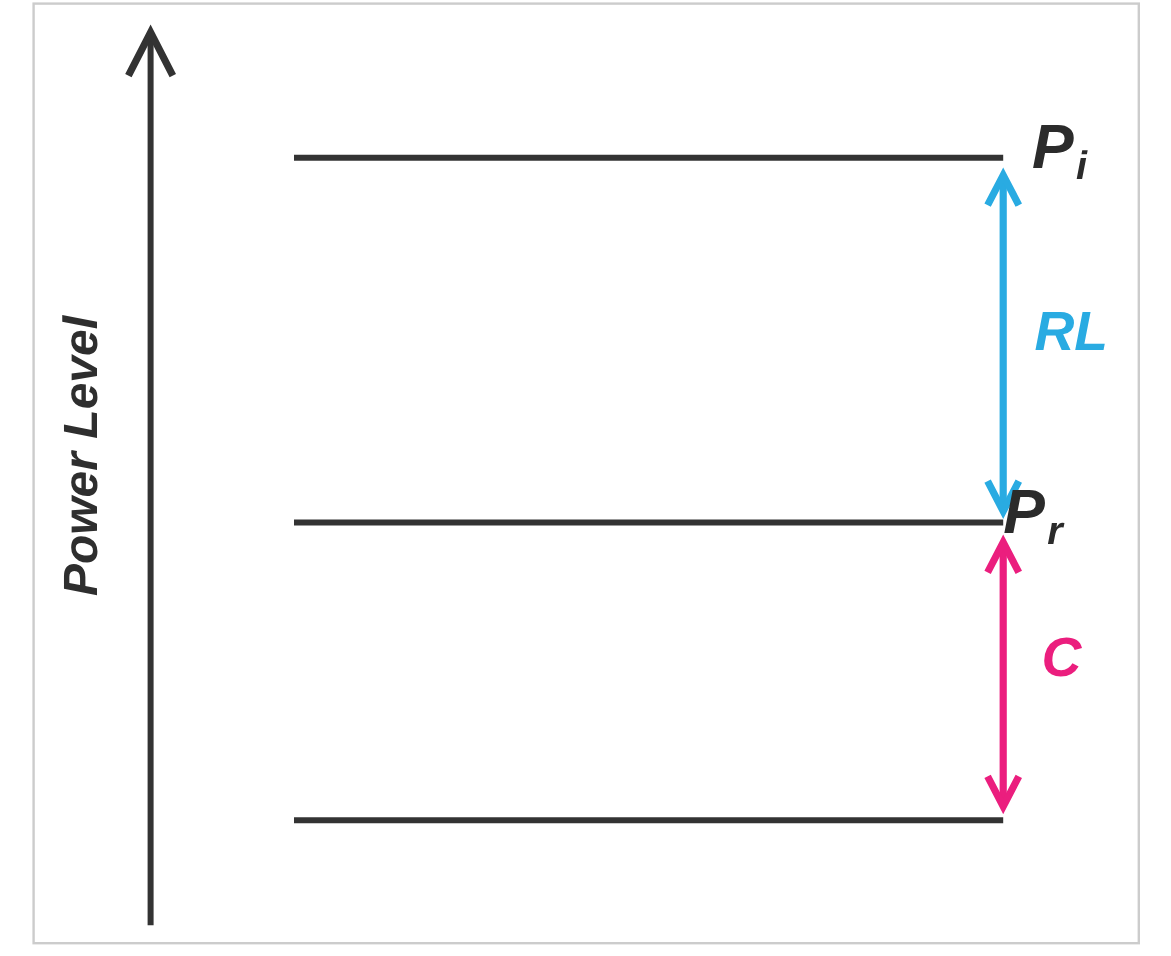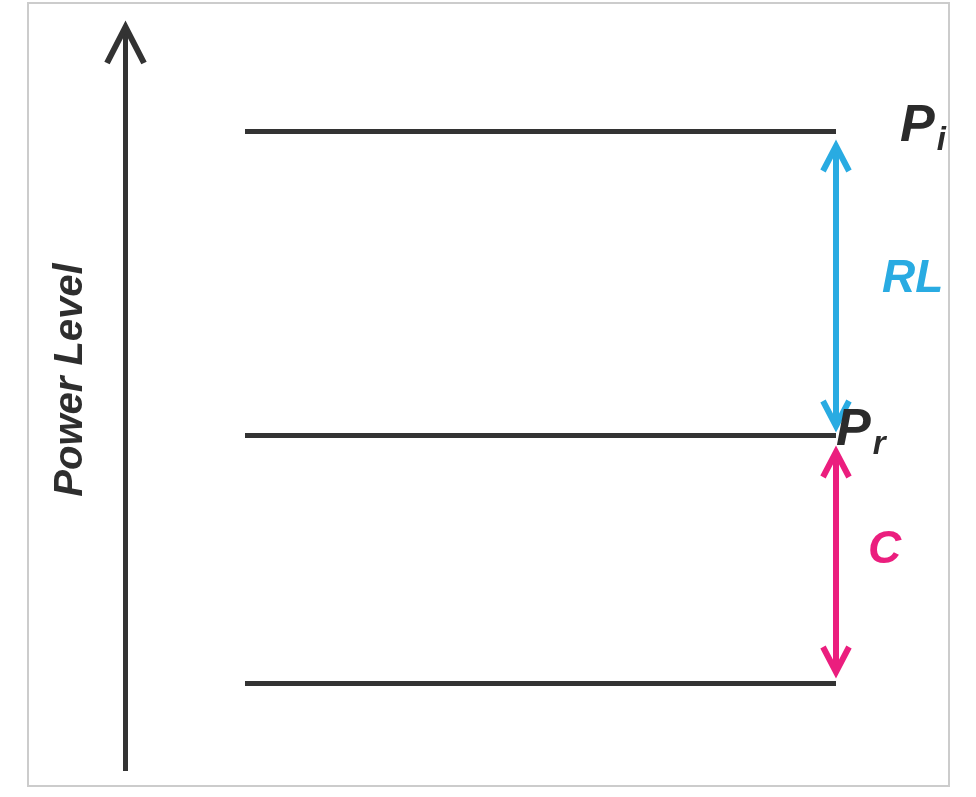--- a/index.html
+++ b/index.html
@@ -57,24 +57,24 @@
     position: absolute;
     left: 68px;
     top: 380px;
     transform: translate(-50%, -50%) rotate(-90deg);
     font-weight: bold;
     font-style: italic;
     font-size: 40px;
     color: #2e2e2e;
     white-space: nowrap;
   }
-  .pos-pi  { left: 900px; top: 97px;  }
+  .pos-pi  { left: 860px; top: 97px;  }
   .pos-pr  { left: 836px; top: 401px; }
   .pos-pc1 { left: 860px; top: 649px; }
-  .pos-rl  { left: 862px; top: 253px; margin-left: 20px; }
+  .pos-rl  { left: 862px; top: 253px; }
   .pos-c   { left: 868px; top: 524px; }
 </style>
 </head>
 <body>
 
 <div class="stage">
   <div class="frame"></div>
 
   <svg class="layer" viewBox="0 0 976 797">
 

